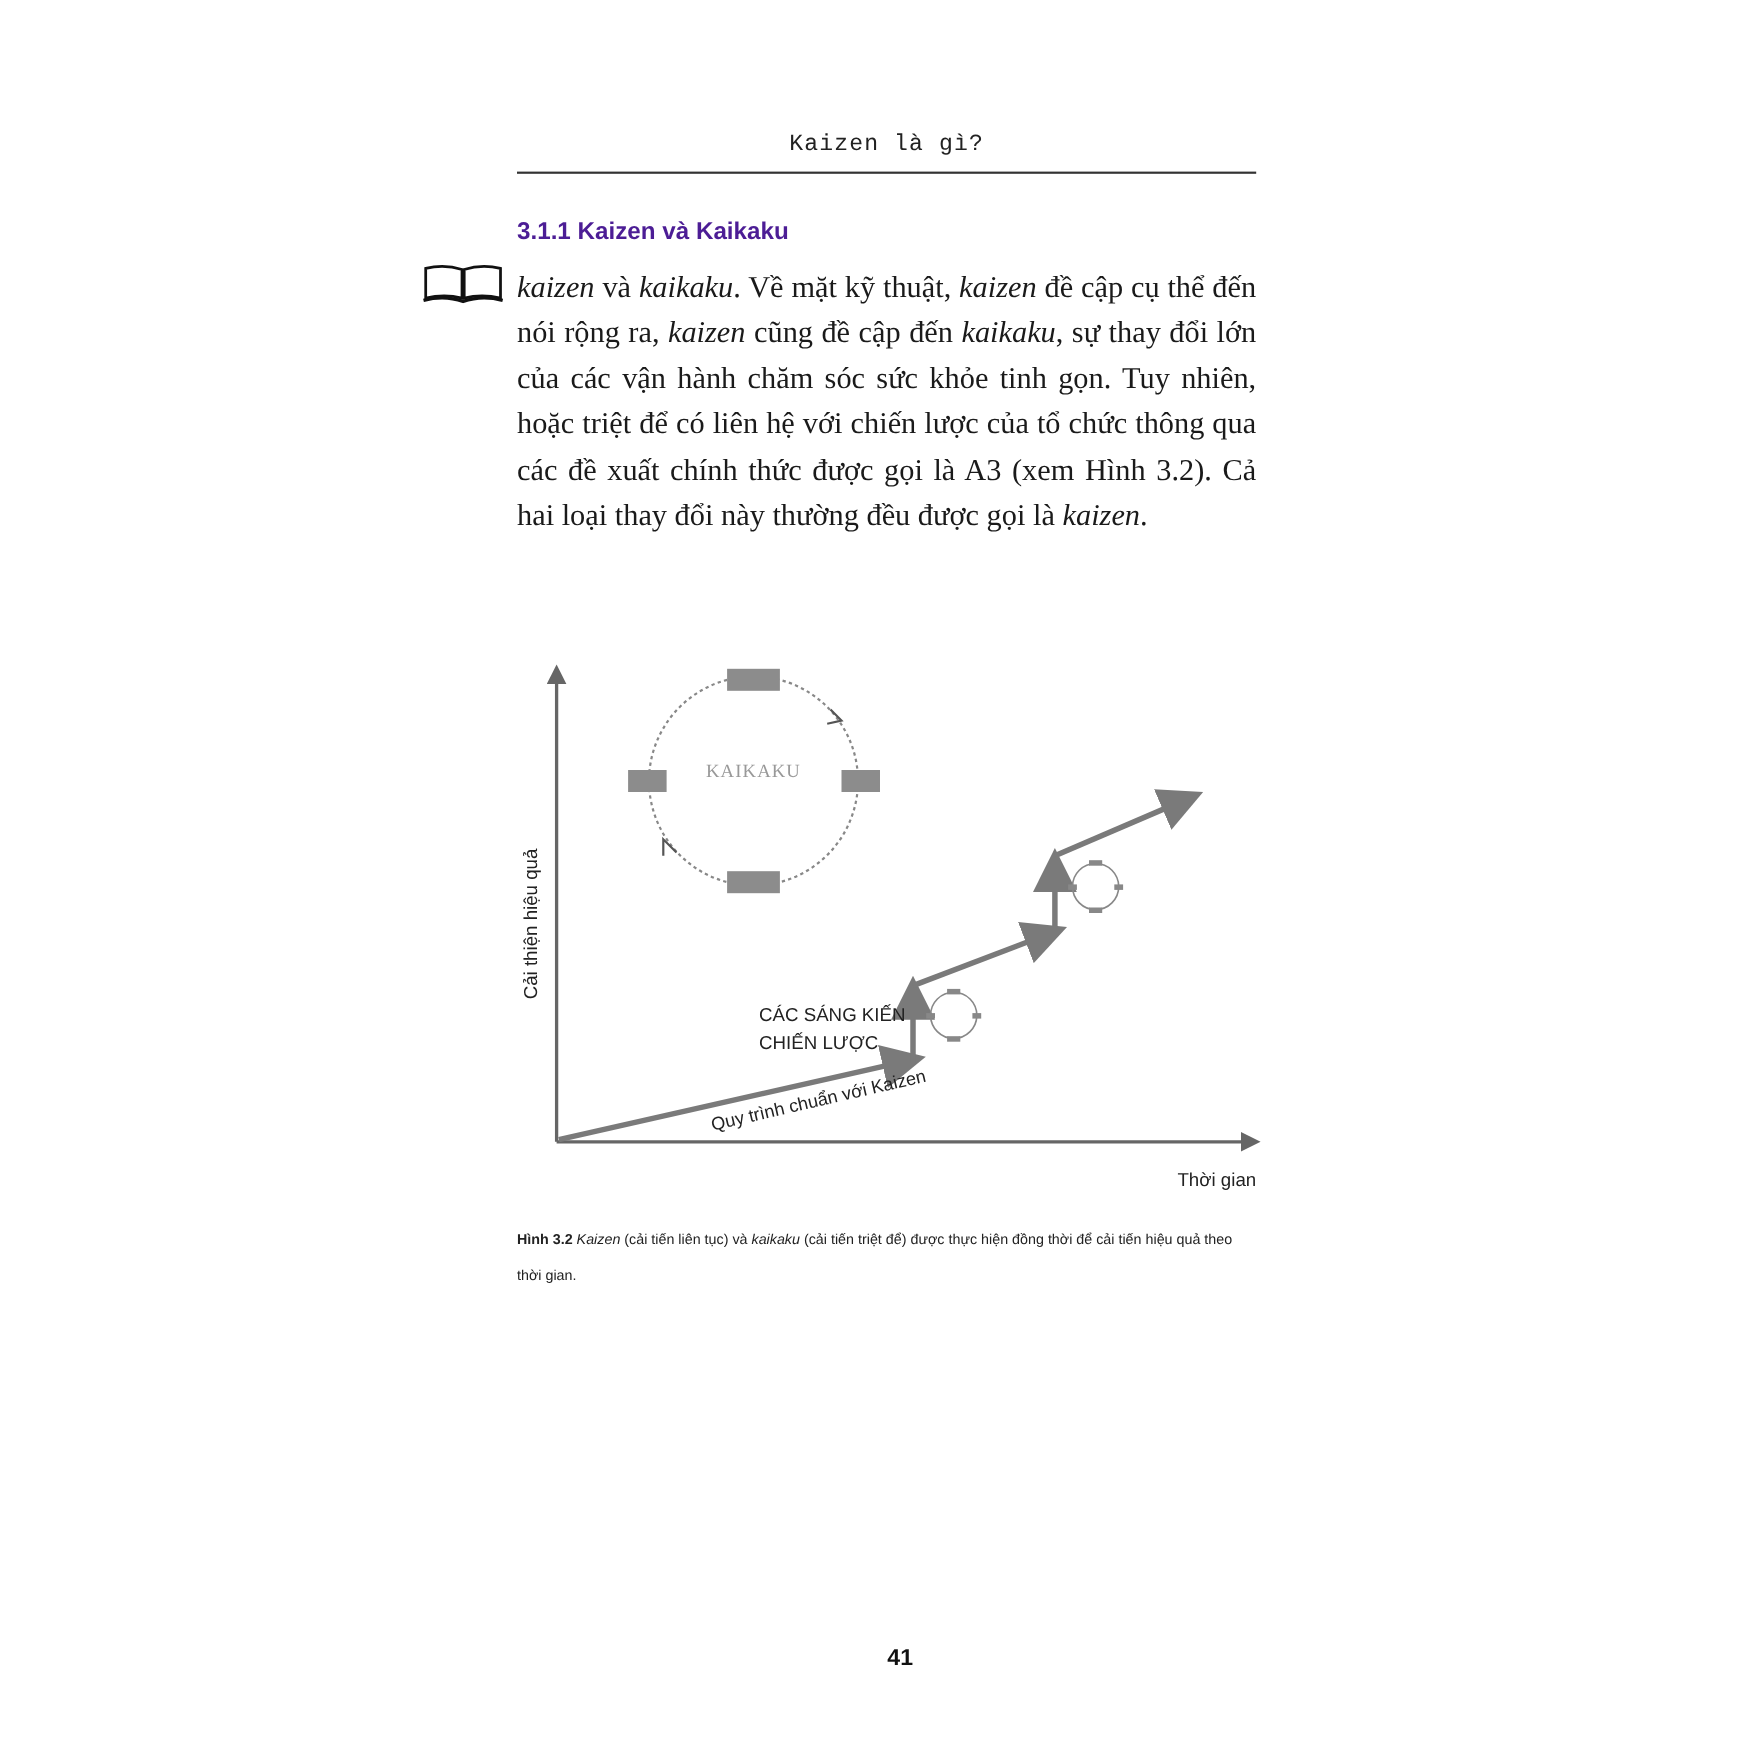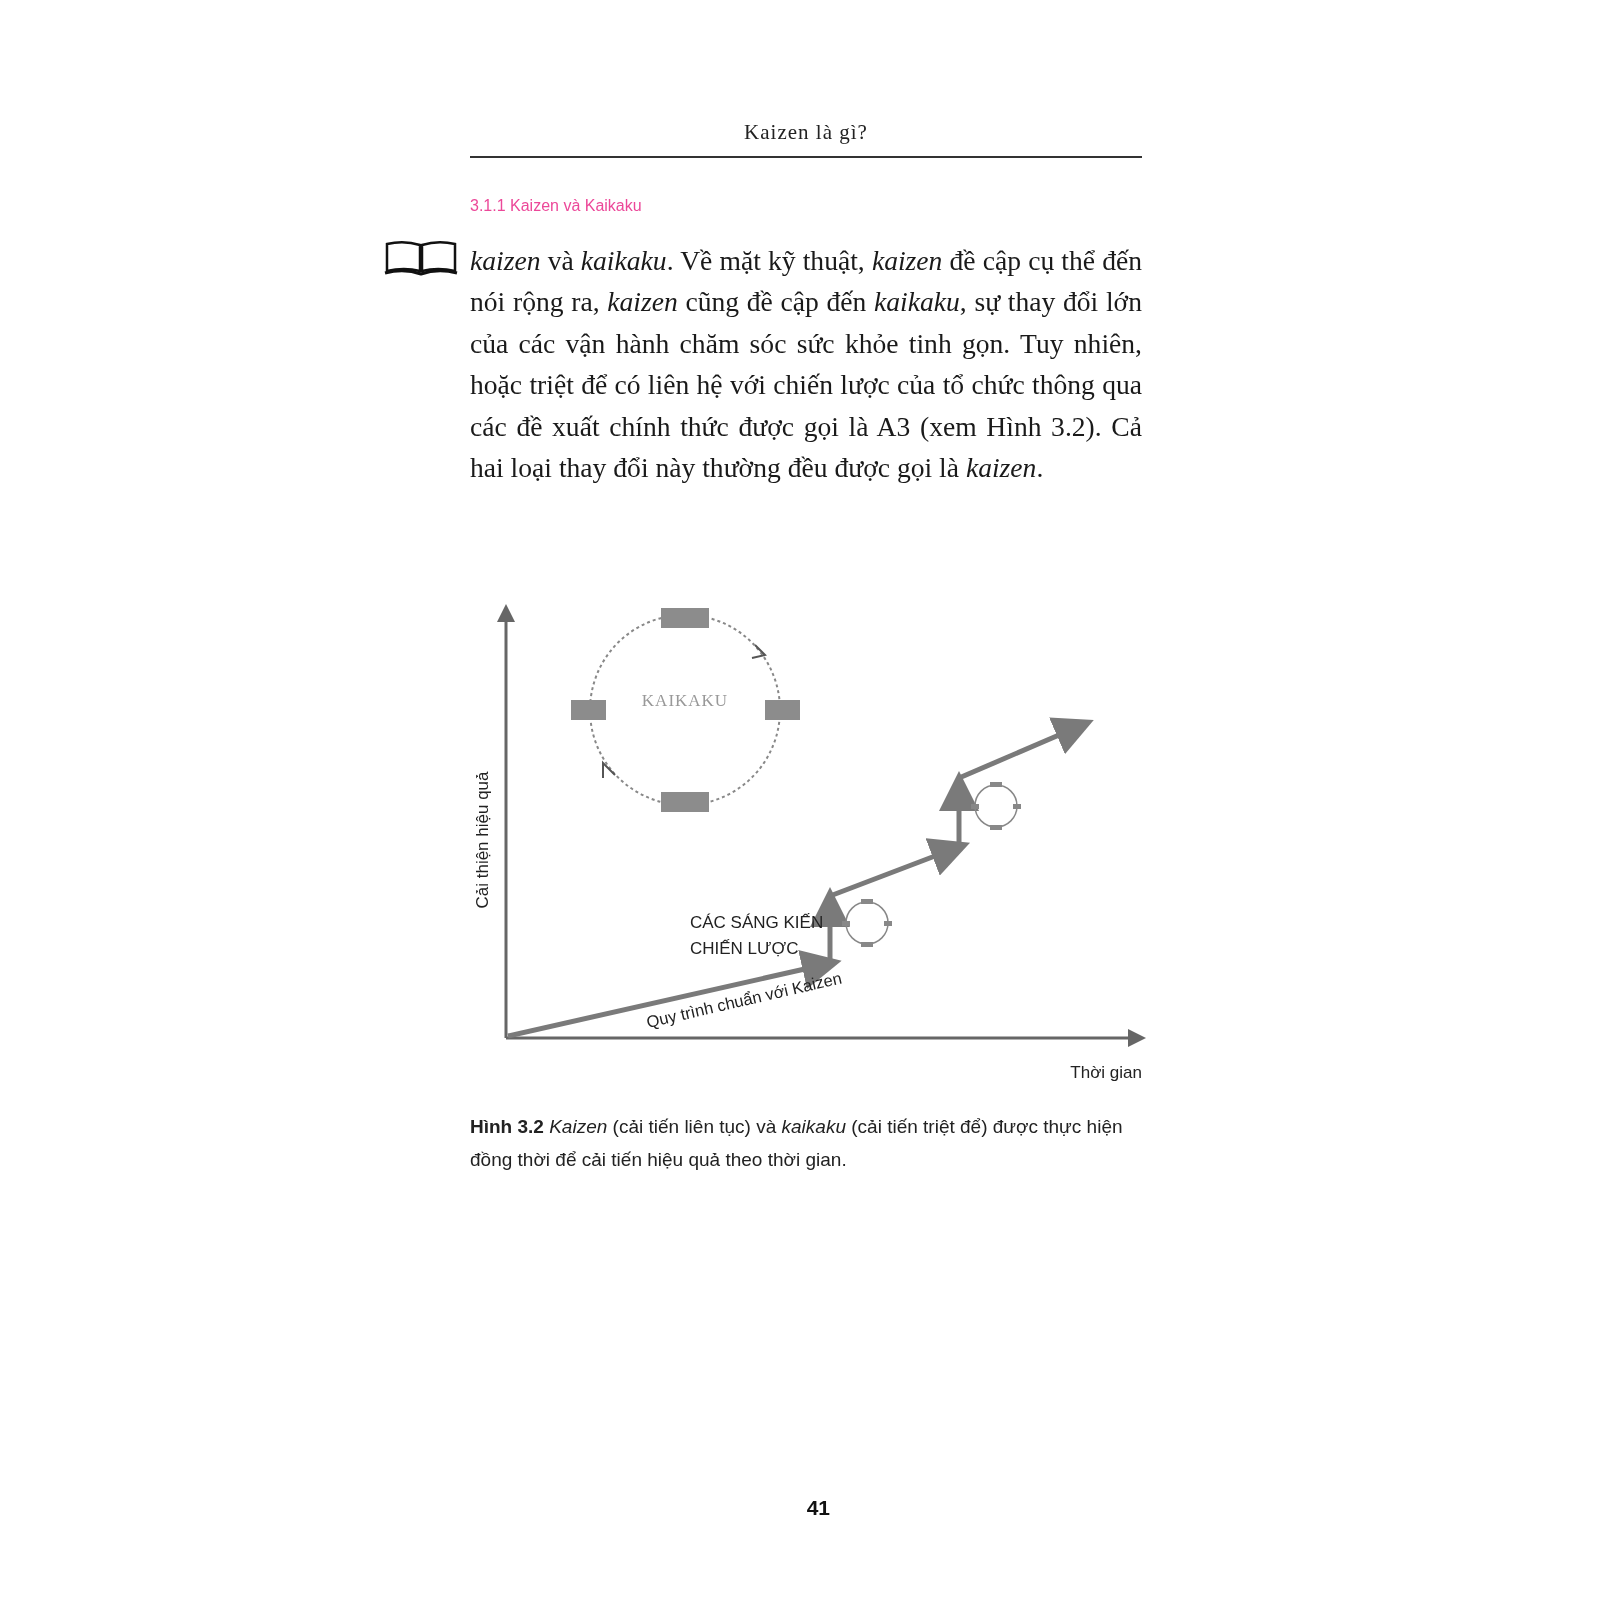--- a/index.html
+++ b/index.html
@@ -1,30 +1,30 @@
 <!DOCTYPE html>
 <html><head>
 <meta charset="utf-8">
 <style>
   html, body { margin:0; padding:0; background:#ffffff; }
   body { width:1600px; height:1600px; position:relative; overflow:hidden; color:#1a1a1a; }
   .running-head { position:absolute; left:470px; top:120px; width:672px; text-align:center;
-    font-family:Liberation Serif, serif; font-size:21px; letter-spacing:1px; color:#222; }
+    font-family:Liberation Mono, monospace; font-size:21px; letter-spacing:1px; color:#222; }
   .head-rule { position:absolute; left:470px; top:156px; width:672px; height:2px; background:#333; }
   .section-title { position:absolute; left:470px; top:197px; font-family:"Liberation Sans", sans-serif;
-    font-weight:normal; font-size:16px; color:#ec4899; }
+    font-weight:bold; font-size:22px; color:#4c1d95; }
   .book-icon { position:absolute; left:384px; top:240px; width:74px; height:36px; }
   .body-text { position:absolute; left:470px; top:240px; width:672px;
     font-family:"Liberation Serif", serif; font-size:27.6px; line-height:41.4px; text-align:justify; color:#1a1a1a; }
   .body-text .ln { display:block; text-align:justify; text-align-last:justify; white-space:nowrap; }
   .body-text .ln.last { text-align-last:left; }
   .figure { position:absolute; left:470px; top:600px; width:680px; height:500px; }
   .figure svg { position:absolute; left:0; top:0; }
   .caption { position:absolute; left:470px; top:1110px; width:672px; font-family:"Liberation Sans", sans-serif;
-    font-size:19px; line-height:33px; color:#222; }
+    font-size:13px; line-height:33px; color:#222; }
   .caption b { font-weight:bold; }
   .page-number { position:absolute; left:770px; top:1496px; width:60px; text-align:right;
     font-family:"Liberation Sans", sans-serif; font-weight:bold; font-size:21px; color:#111; }
 </style>
 </head>
 <body>
 
 <div class="running-head">Kaizen là gì?</div>
 <div class="head-rule"></div>
 <div class="section-title">3.1.1 Kaizen và Kaikaku</div>

